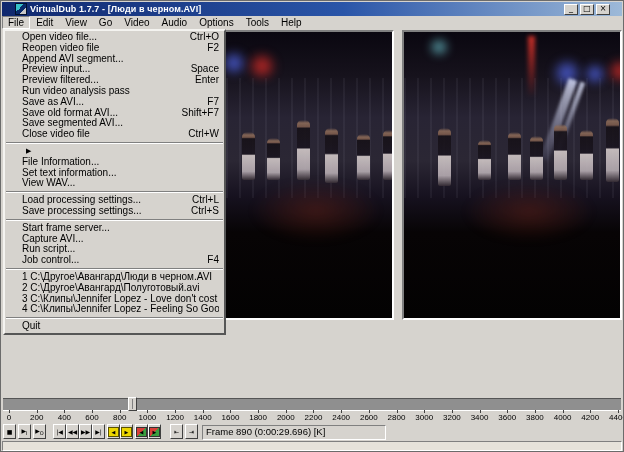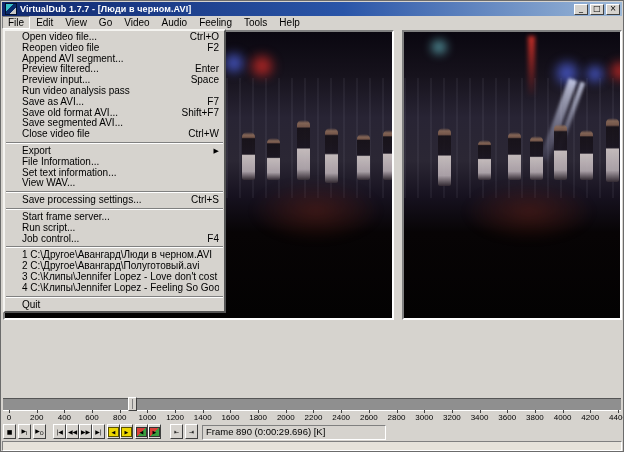--- a/index.html
+++ b/index.html
@@ -6,21 +6,21 @@
   #window{
     position:relative;width:624px;height:452px;box-sizing:border-box;
     background:#d6d3ce;overflow:hidden;
     font-family:"Liberation Sans","DejaVu Sans",sans-serif;
     border:1px solid #6b6b6b;
   }
   
   .titlebar{
     position:absolute;left:1px;top:1px;right:1px;height:14px;
     background:linear-gradient(90deg,#10286e 0%,#2a55a8 55%,#9db9d8 100%);
-    display:flex;align-items:center;padding:0 2px;
+    display:flex;align-items:center;padding:0 12px;
   }
   .app-icon{width:10px;height:10px;margin:0 3px 0 1px;flex:none;
     background:linear-gradient(135deg,#37c0c8 0 40%,#0a2a6a 40% 70%,#c8c8c8 70% 100%);
     border:1px solid #02102e;}
   .title-text{color:#fff;font-size:9px;font-weight:bold;white-space:nowrap;letter-spacing:.1px;}
   .tb-btns{margin-left:auto;display:flex;gap:2px;}
   .tb-btn{
     width:14px;height:11px;padding:0;font-size:8px;line-height:8px;
     background:#d6d3ce;color:#000;
     border:1px solid;border-color:#fff #404040 #404040 #fff;
@@ -119,21 +119,21 @@
     </span>
   </div>
 
   <div class="menubar">
       <span class="mb-item pressed">File</span>
       <span class="mb-item">Edit</span>
       <span class="mb-item">View</span>
       <span class="mb-item">Go</span>
       <span class="mb-item">Video</span>
       <span class="mb-item">Audio</span>
-      <span class="mb-item">Feeling</span>
+      <span class="mb-item">Options</span>
       <span class="mb-item">Tools</span>
       <span class="mb-item">Help</span>
     </div>
 
   <div class="pane pane-left">
       <div class="stripes"></div>
       <div class="glow glow-blue" style="left: 214px; top: 18px; width: 30px; height: 26px;"></div>
       <div class="glow glow-red" style="left: 240px; top: 20px; width: 34px; height: 28px;"></div>
       <div class="floor-glow" style="left: 246px; top: 148px; width: 130px; height: 62px;"></div>
       <div class="dancer" style="left: 237px; top: 100px; height: 48px;"></div>
@@ -168,67 +168,73 @@
         <span class="sct">Ctrl+O</span>
       </div>
       <div class="menu-item">
         <span class="lbl">Reopen video file</span>
         <span class="sct">F2</span>
       </div>
       <div class="menu-item">
         <span class="lbl">Append AVI segment...</span>
       </div>
       <div class="menu-item">
+        <span class="lbl">Preview input...</span>
+        <span class="sct">Space</span>
+      </div>
+      <div class="menu-item">
         <span class="lbl">Preview filtered...</span>
         <span class="sct">Enter</span>
       </div>
       <div class="menu-item">
-        <span class="lbl">Preview input...</span>
-        <span class="sct">Space</span>
-      </div>
-      <div class="menu-item">
         <span class="lbl">Run video analysis pass</span>
       </div>
       <div class="menu-item">
         <span class="lbl">Save as AVI...</span>
         <span class="sct">F7</span>
       </div>
       <div class="menu-item">
         <span class="lbl">Save old format AVI...</span>
         <span class="sct">Shift+F7</span>
       </div>
       <div class="menu-item">
         <span class="lbl">Save segmented AVI...</span>
       </div>
       <div class="menu-item">
         <span class="lbl">Close video file</span>
         <span class="sct">Ctrl+W</span>
       </div>
       <div class="menu-sep"></div>
       <div class="menu-item">
-        <span class="lbl">Export</span>
         <span class="arr">▶</span>
       </div>
       <div class="menu-item">
         <span class="lbl">File Information...</span>
       </div>
       <div class="menu-item">
         <span class="lbl">Set text information...</span>
       </div>
       <div class="menu-item">
         <span class="lbl">View WAV...</span>
       </div>
       <div class="menu-sep"></div>
+      <div class="menu-item">
+        <span class="lbl">Load processing settings...</span>
+        <span class="sct">Ctrl+L</span>
+      </div>
       <div class="menu-item">
         <span class="lbl">Save processing settings...</span>
         <span class="sct">Ctrl+S</span>
       </div>
       <div class="menu-sep"></div>
       <div class="menu-item">
         <span class="lbl">Start frame server...</span>
+      </div>
+      <div class="menu-item">
+        <span class="lbl">Capture AVI...</span>
       </div>
       <div class="menu-item">
         <span class="lbl">Run script...</span>
       </div>
       <div class="menu-item">
         <span class="lbl">Job control...</span>
         <span class="sct">F4</span>
       </div>
       <div class="menu-sep"></div>
       <div class="menu-item">

